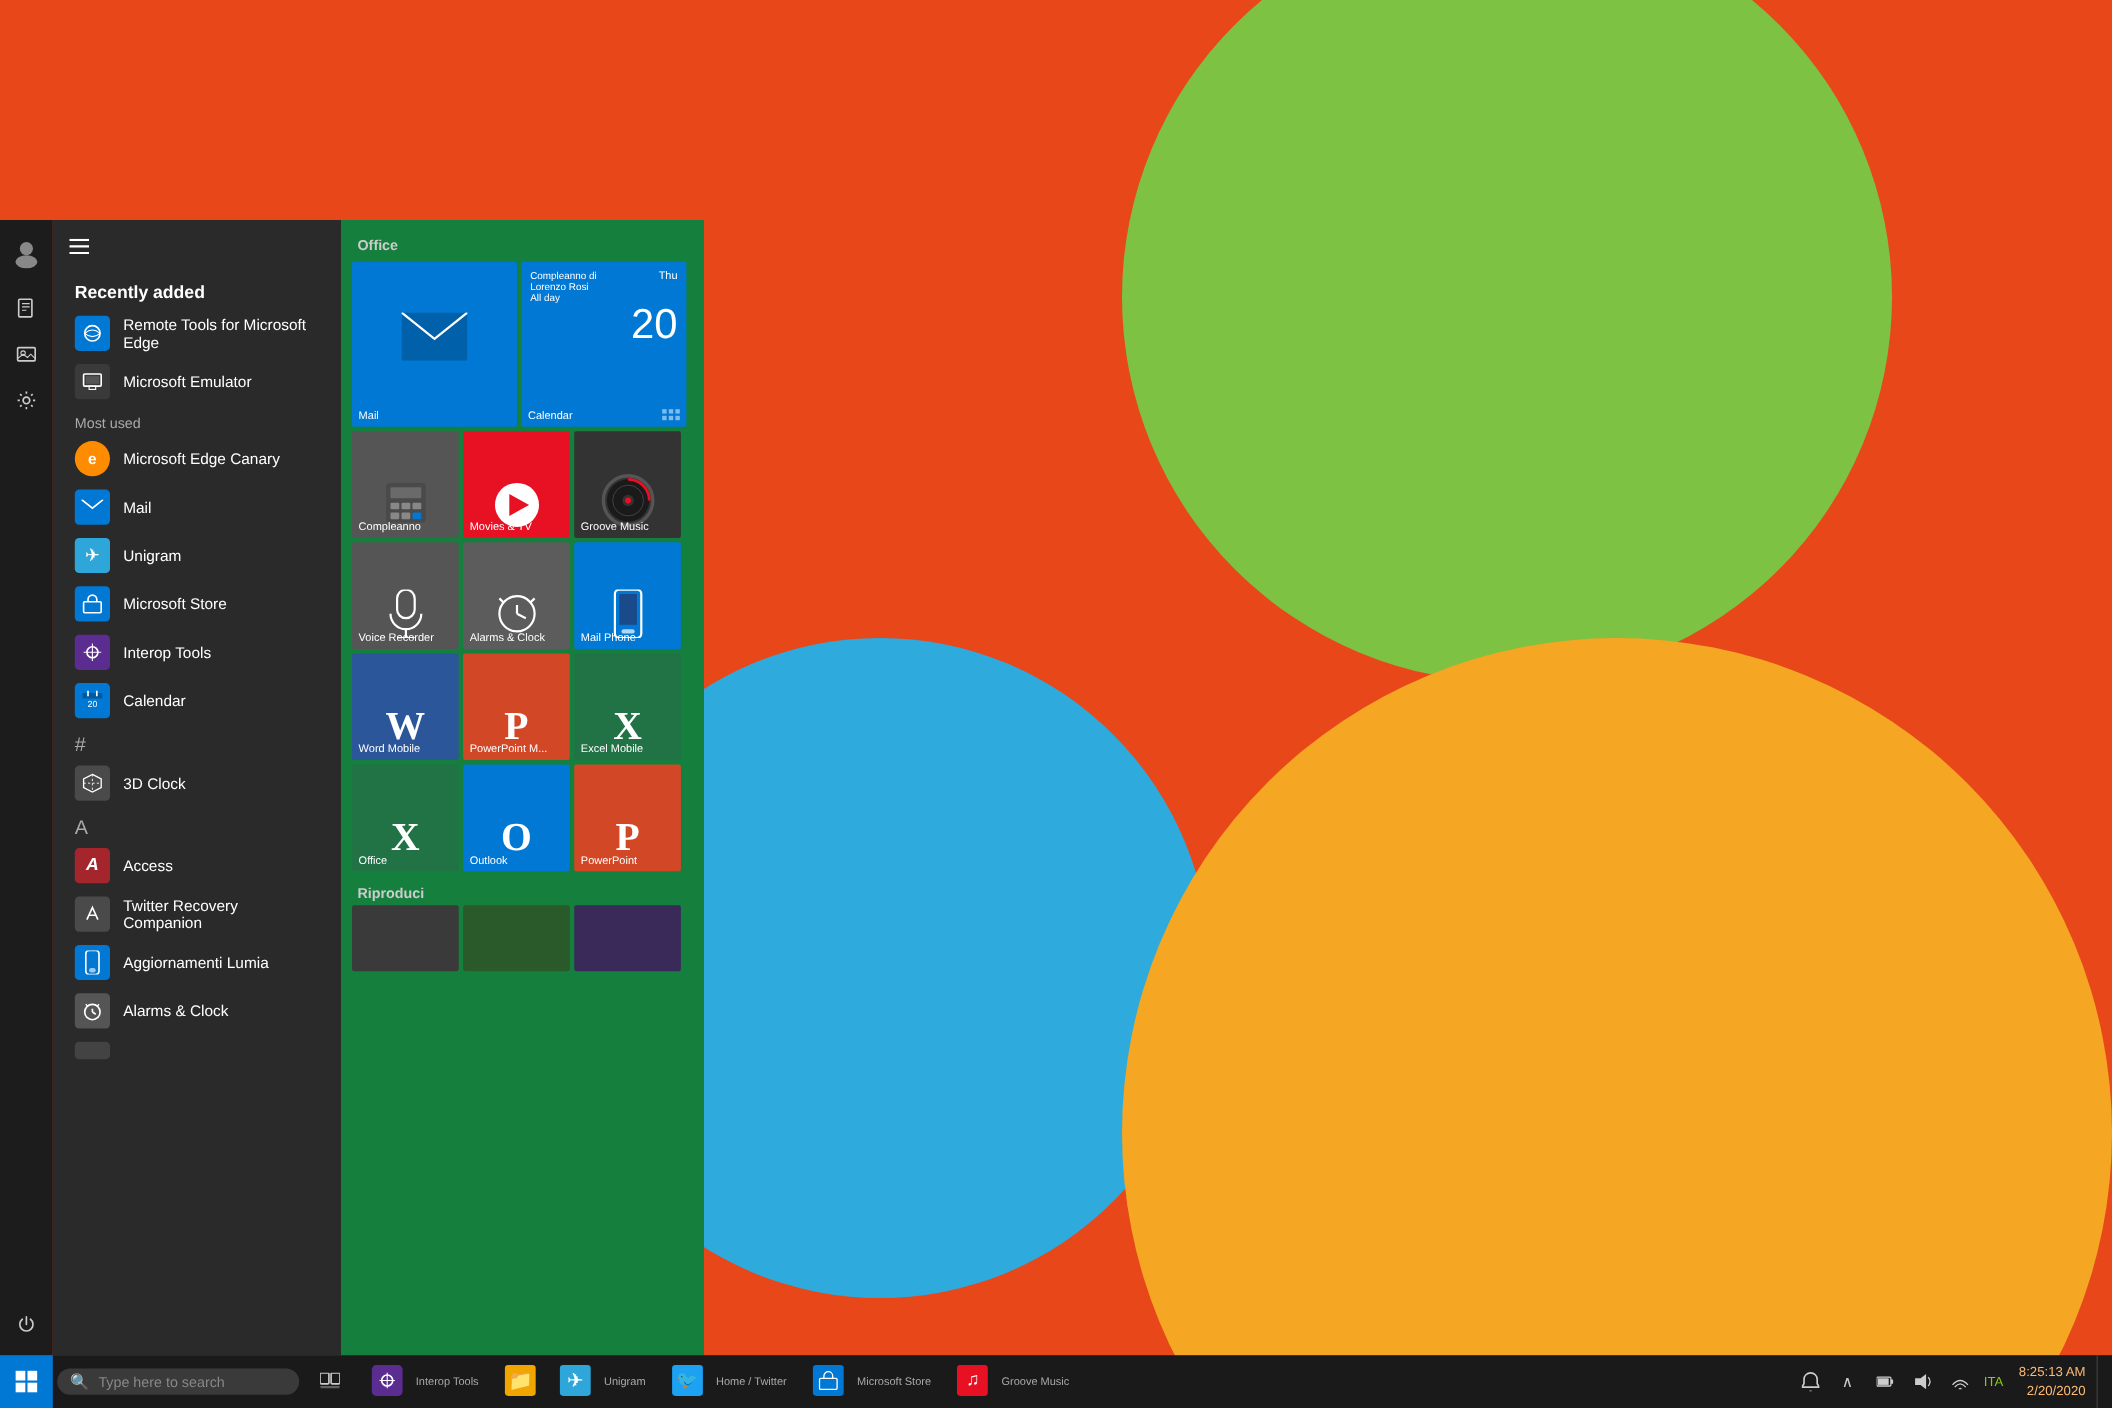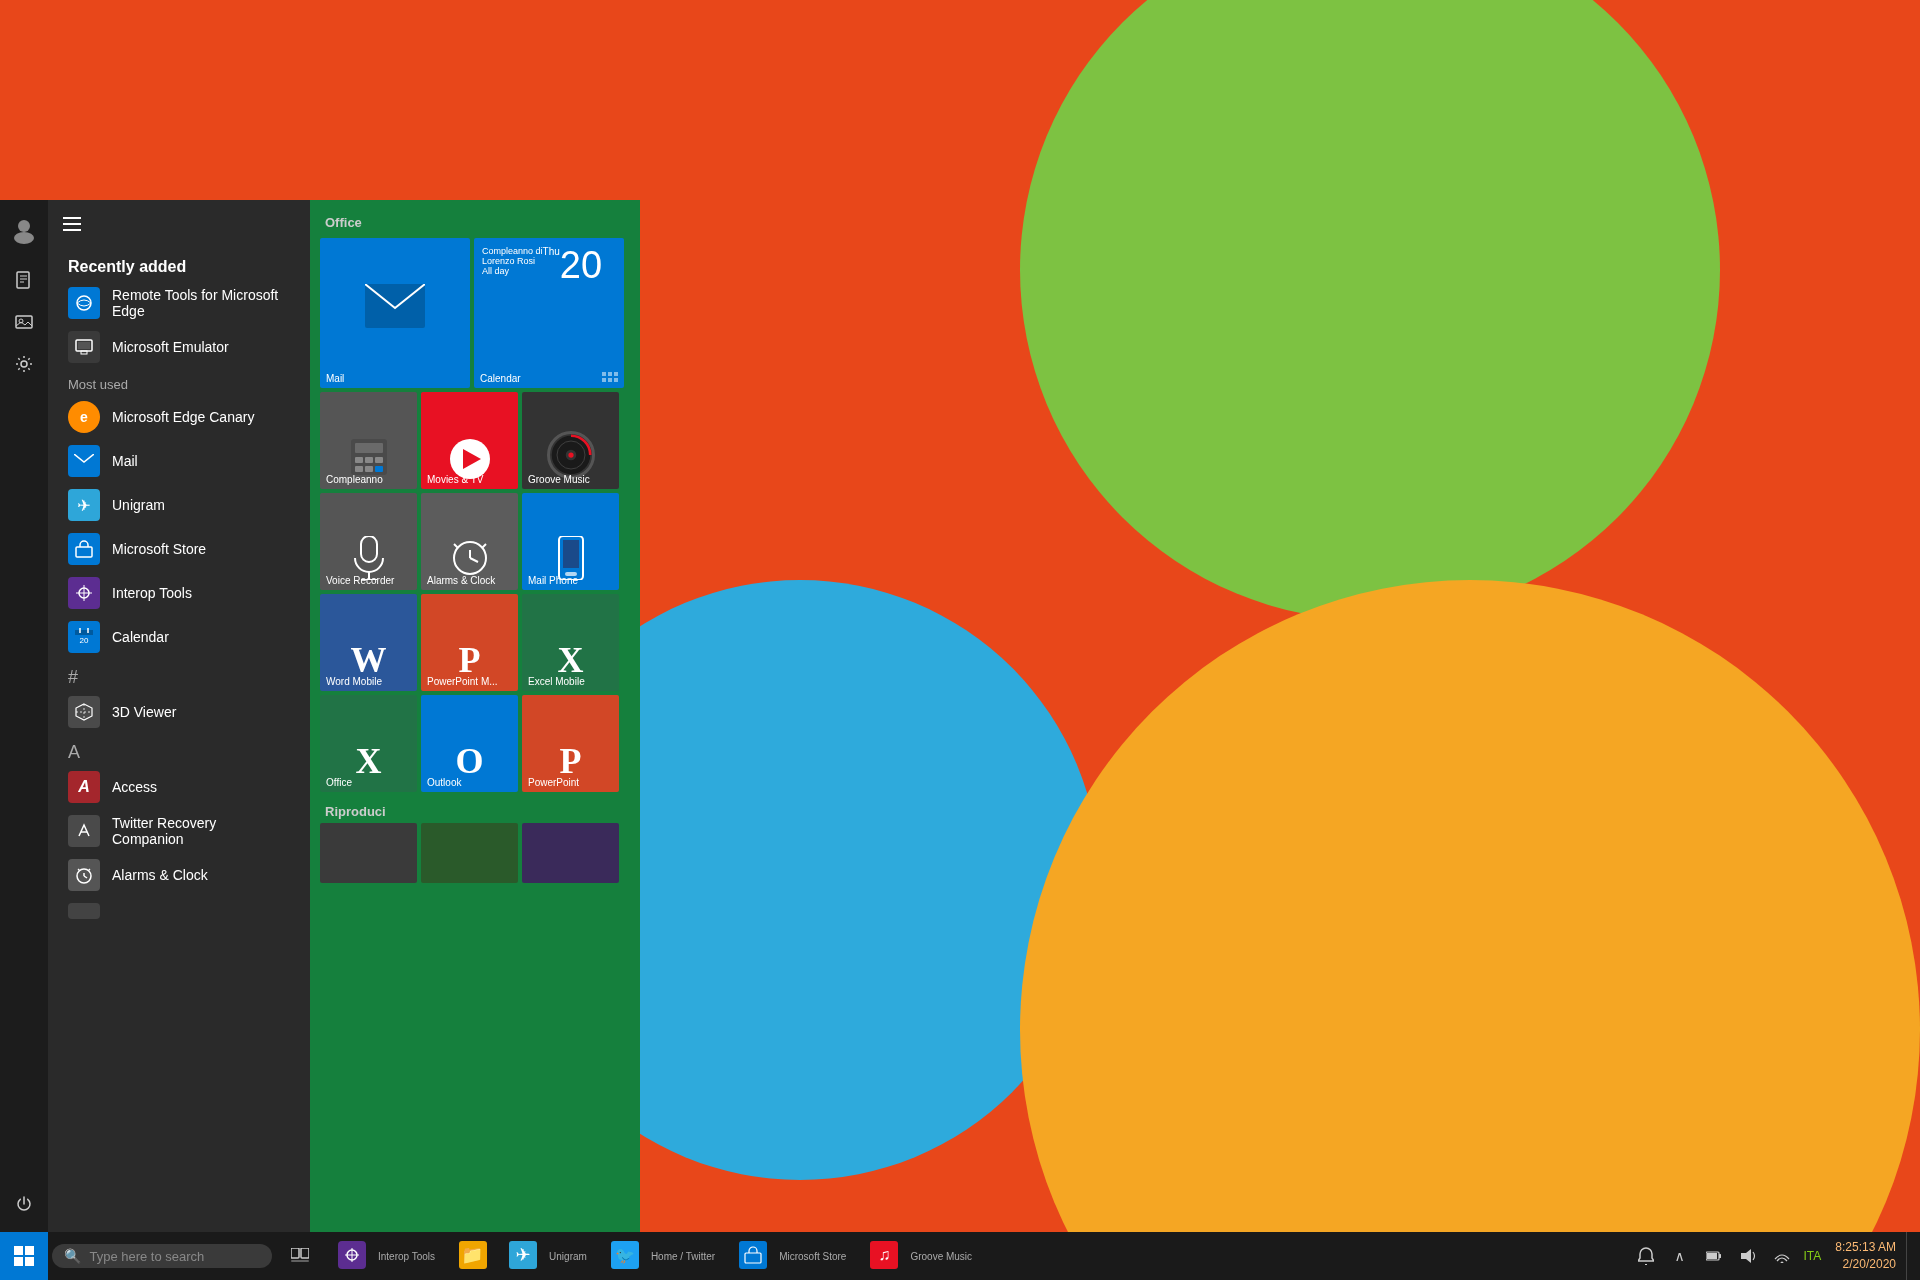--- a/index.html
+++ b/index.html
@@ -140,21 +140,21 @@
     .tile-excel-mobile { background: #217346; }
     .tile-excel { background: #217346; }
     .tile-powerpoint2 { background: #d24726; }
 
     
     .calendar-tile-content {
       position: absolute;
       top: 0; left: 0; right: 0; bottom: 0;
       padding: 8px;
       display: flex;
-      flex-direction: row;
+      flex-direction: column;
     }
     .calendar-event-text {
       font-size: 9px;
       color: #fff;
       text-align: left;
     }
     .calendar-day-num {
       font-size: 38px;
       font-weight: 200;
       color: #fff;
@@ -466,21 +466,21 @@
     <div class="alpha-divider">#</div>
 
     <div class="app-item">
       <div class="app-icon" style="background:#4a4a4a;">
         <svg width="20" height="20" viewBox="0 0 20 20">
             <path d="M10 2 L18 6 L18 14 L10 18 L2 14 L2 6 Z" fill="none" stroke="#fff" stroke-width="1.2"></path>
             <line x1="10" y1="2" x2="10" y2="18" stroke="#fff" stroke-width="0.8" stroke-dasharray="2,2"></line>
             <line x1="2" y1="10" x2="18" y2="10" stroke="#fff" stroke-width="0.8" stroke-dasharray="2,2"></line>
           </svg>
       </div>
-      <span>3D Viewer</span>
+      <span>3D Clock</span>
     </div>
 
     <div class="alpha-divider">A</div>
 
     <div class="app-item">
       <div class="app-icon" style="background:#a4262c;">
         <span style="font-size:16px; font-weight:700; color:#fff; font-style:italic;">A</span>
       </div>
       <span>Access</span>
     </div>
@@ -488,20 +488,29 @@
     <div class="app-item">
       <div class="app-icon" style="background:#4a4a4a;">
         <svg width="20" height="20" viewBox="0 0 20 20">
             <path d="M5 15 L10 4 L15 15" fill="none" stroke="#fff" stroke-width="1.5"></path>
             <line x1="7" y1="11" x2="13" y2="11" stroke="#fff" stroke-width="1.5"></line>
           </svg>
       </div>
       <span>Twitter Recovery Companion</span>
     </div>
 
+    <div class="app-item">
+      <div class="app-icon" style="background:#0078d4;">
+        <svg width="16" height="22" viewBox="0 0 16 22">
+            <rect x="2" y="0" width="12" height="22" rx="3" fill="none" stroke="#fff" stroke-width="1.5"></rect>
+            <rect x="5" y="16" width="6" height="4" rx="2" fill="#fff" opacity="0.6"></rect>
+          </svg>
+      </div>
+      <span>Aggiornamenti Lumia</span>
+    </div>
 
     <div class="app-item">
       <div class="app-icon" style="background:#555;">
         <svg width="20" height="20" viewBox="0 0 20 20">
             <circle cx="10" cy="11" r="7" fill="none" stroke="#fff" stroke-width="1.5"></circle>
             <line x1="10" y1="8" x2="10" y2="11" stroke="#fff" stroke-width="1.5"></line>
             <line x1="10" y1="11" x2="13" y2="13" stroke="#fff" stroke-width="1.5"></line>
             <line x1="4" y1="4" x2="6" y2="6" stroke="#fff" stroke-width="1.2"></line>
             <line x1="16" y1="4" x2="14" y2="6" stroke="#fff" stroke-width="1.2"></line>
           </svg>

